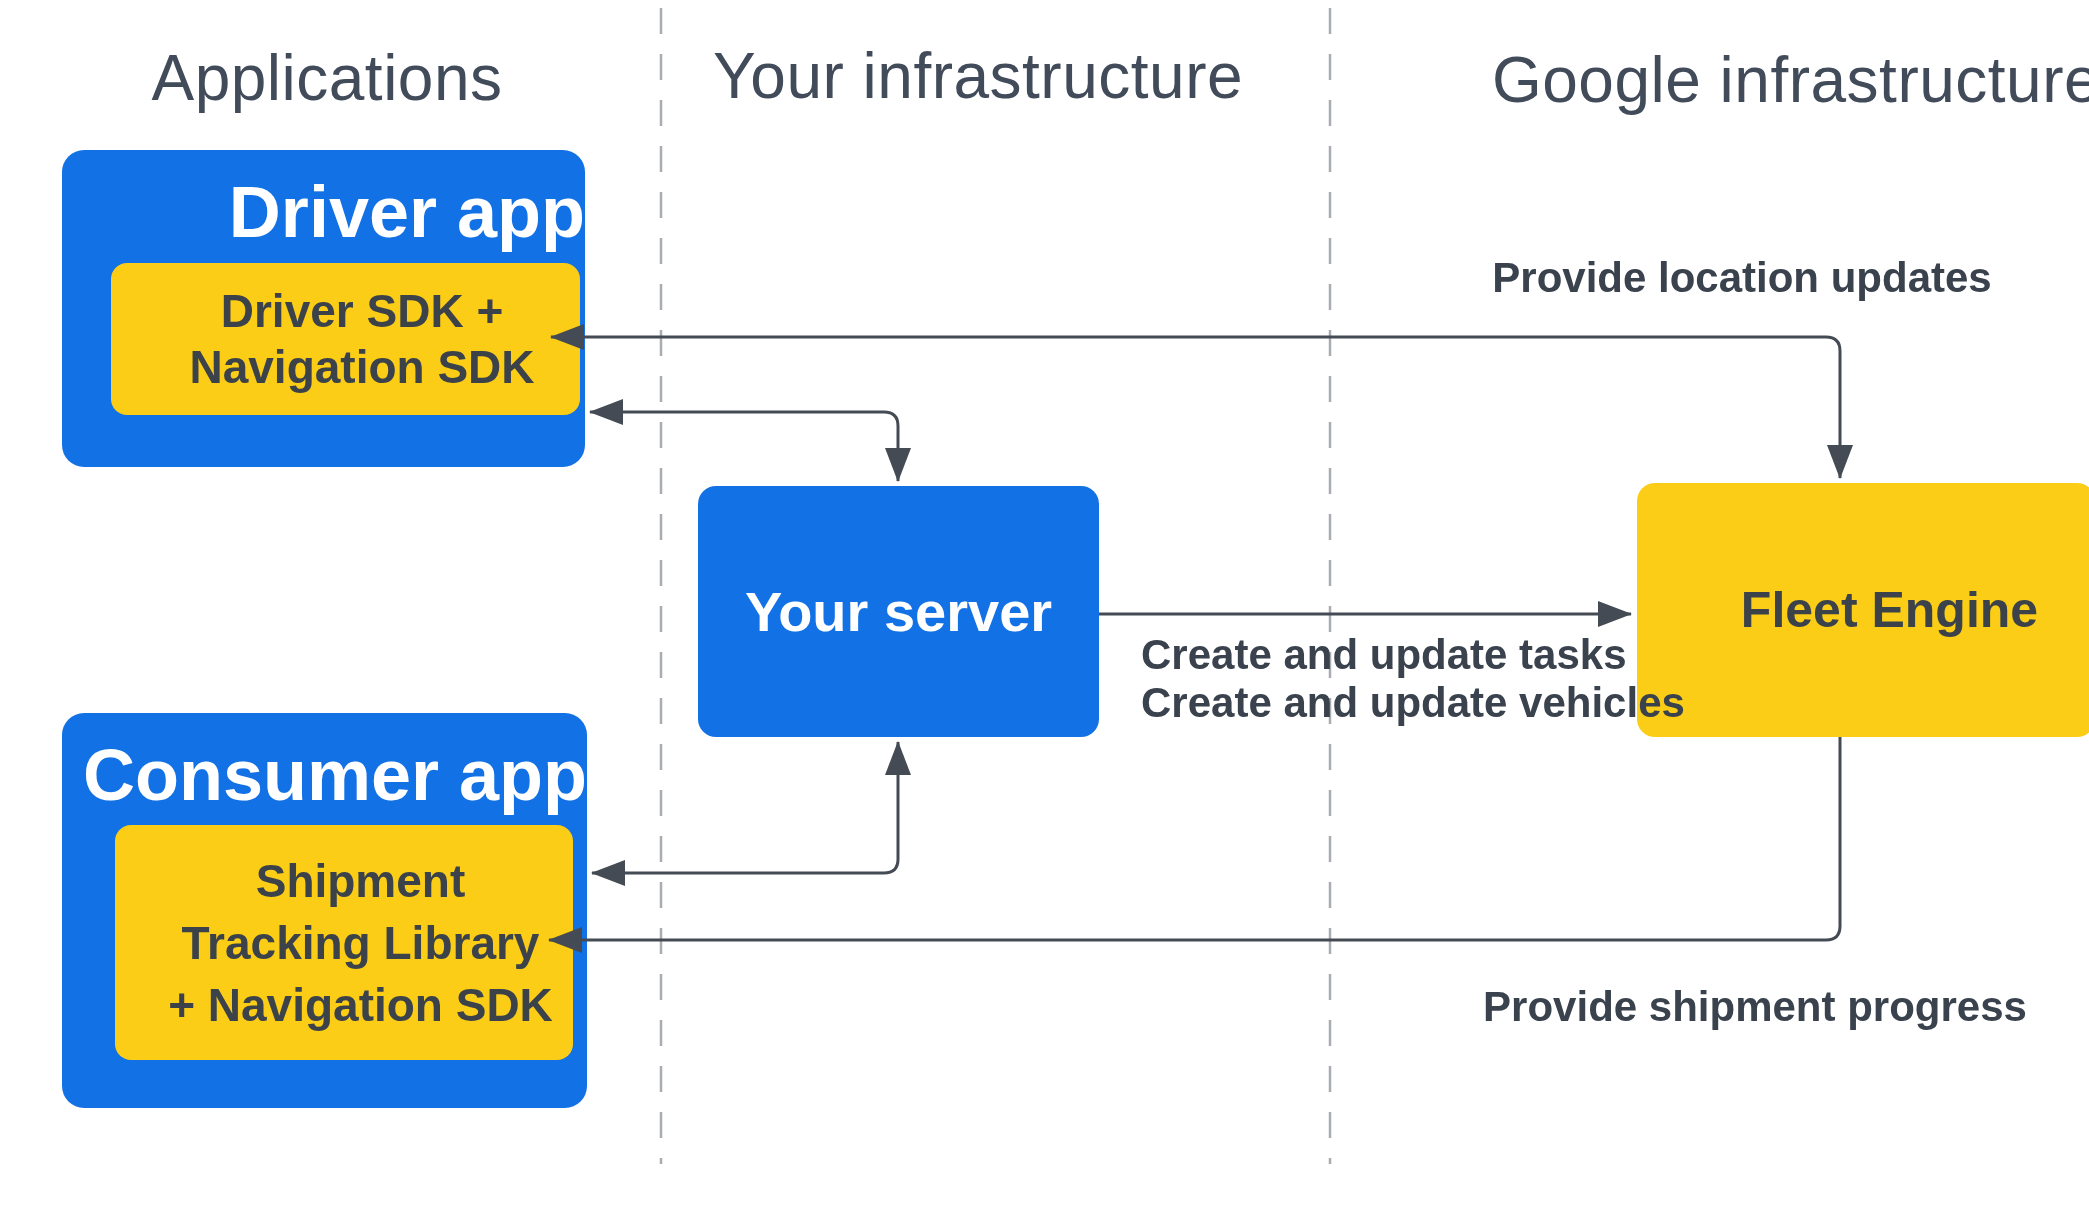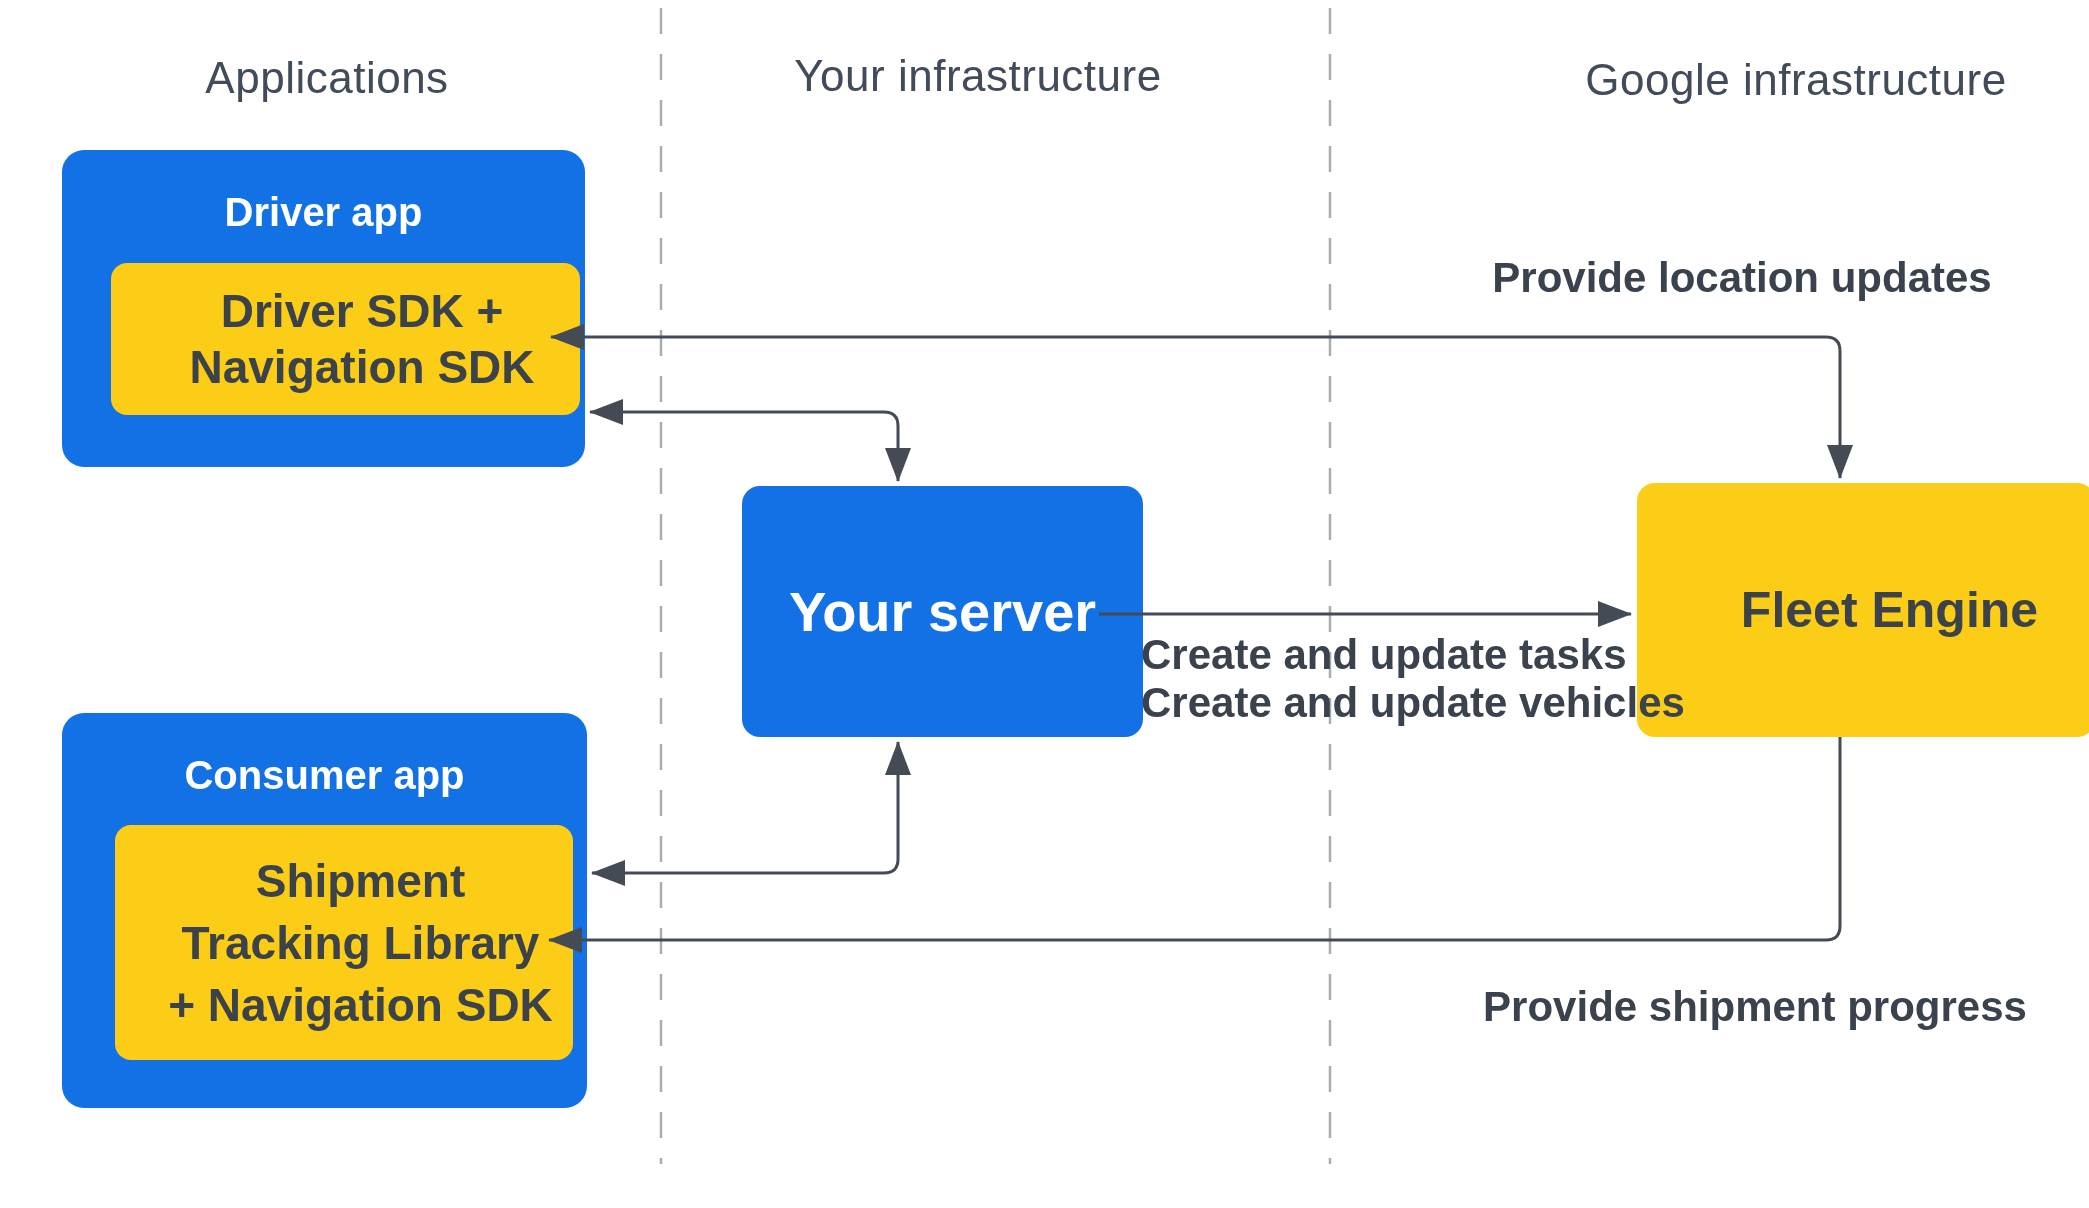--- a/index.html
+++ b/index.html
@@ -13,45 +13,45 @@
   svg.layer{position:absolute;left:0;top:0;width:2089px;height:1208px;pointer-events:none;}
   .lines-layer{z-index:1;}
   .arrow-layer{z-index:4;}
   .dashline{stroke:var(--dashed-line);stroke-width:2.5;stroke-dasharray:26 20;fill:none;}
   .arrow{stroke:var(--arrow);stroke-width:3;fill:none;}
   .arrowhead{fill:var(--arrow);}
 
   .col-header{
     position:absolute;z-index:3;
     transform:translate(-50%,-50%);
-    font-size:44px;color:var(--header-text);
+    font-size:64px;color:var(--header-text);
     white-space:nowrap;letter-spacing:0.5px;
   }
 
   .app-box{position:absolute;z-index:2;background:var(--blue);border-radius:22px;}
   .app-title{
     position:absolute;left:0;right:0;top:27px;
-    text-align:center;color:#ffffff;
-    font-size:40px;font-weight:bold;line-height:70px;white-space:nowrap;
+    text-align:right;color:#ffffff;
+    font-size:72px;font-weight:bold;line-height:70px;white-space:nowrap;
   }
   .sdk-box{
     position:absolute;z-index:2;background:var(--yellow);border-radius:16px;
     display:flex;align-items:center;justify-content:center;padding-left:33px;
   }
   .sdk-text{
     text-align:center;color:var(--dark-text);
     font-size:46px;font-weight:bold;line-height:56px;white-space:nowrap;
   }
   .sdk-text.three{line-height:62px;}
 
   .node-box{
     position:absolute;z-index:2;border-radius:18px;
     display:flex;align-items:center;justify-content:center;white-space:nowrap;
   }
-  .node-box.blue{background:var(--blue);color:#ffffff;font-size:56px;font-weight:bold;margin-left:44px;}
+  .node-box.blue{background:var(--blue);color:#ffffff;font-size:56px;font-weight:bold;}
   .node-box.yellow{background:var(--yellow);color:var(--dark-text);font-size:50px;font-weight:bold;padding-left:47px;}
 
   .edge-label{
     position:absolute;z-index:3;
     color:var(--label-text);font-size:42px;font-weight:bold;white-space:nowrap;
   }
   .edge-label.centered{transform:translate(-50%,-50%);}
   .edge-label.two-line{line-height:48px;}
 </style>
 </head>

